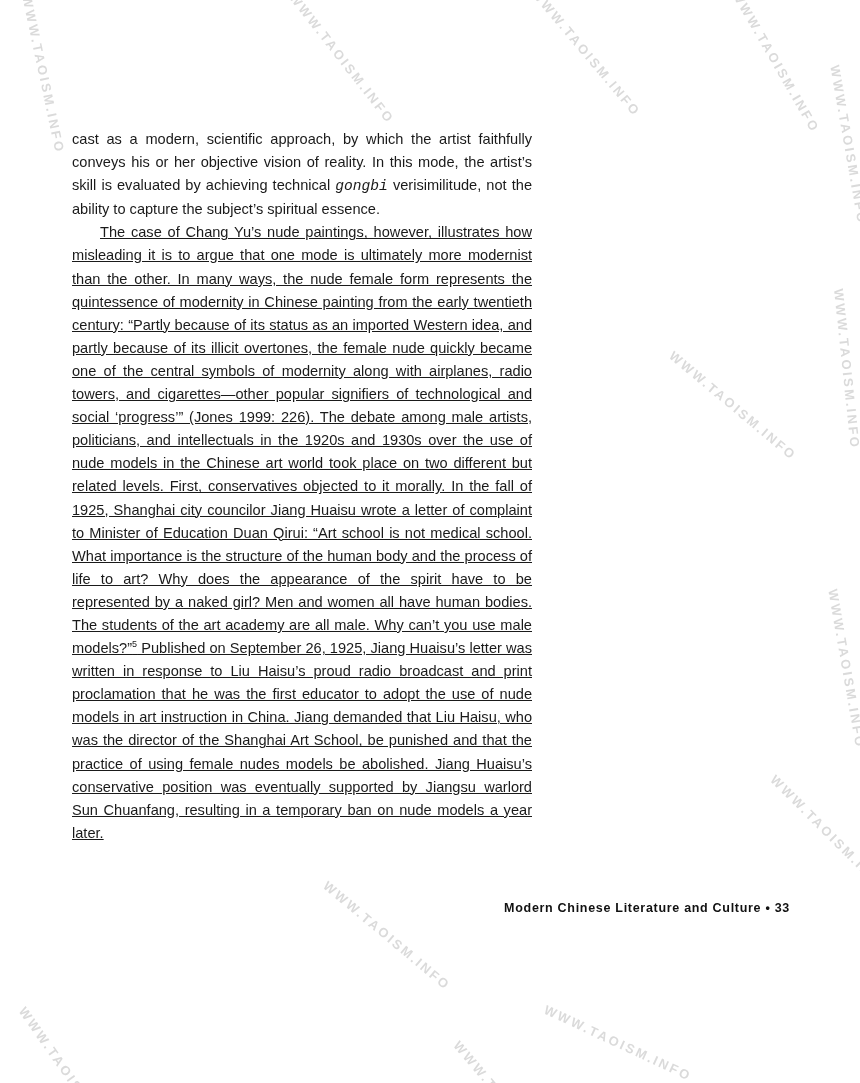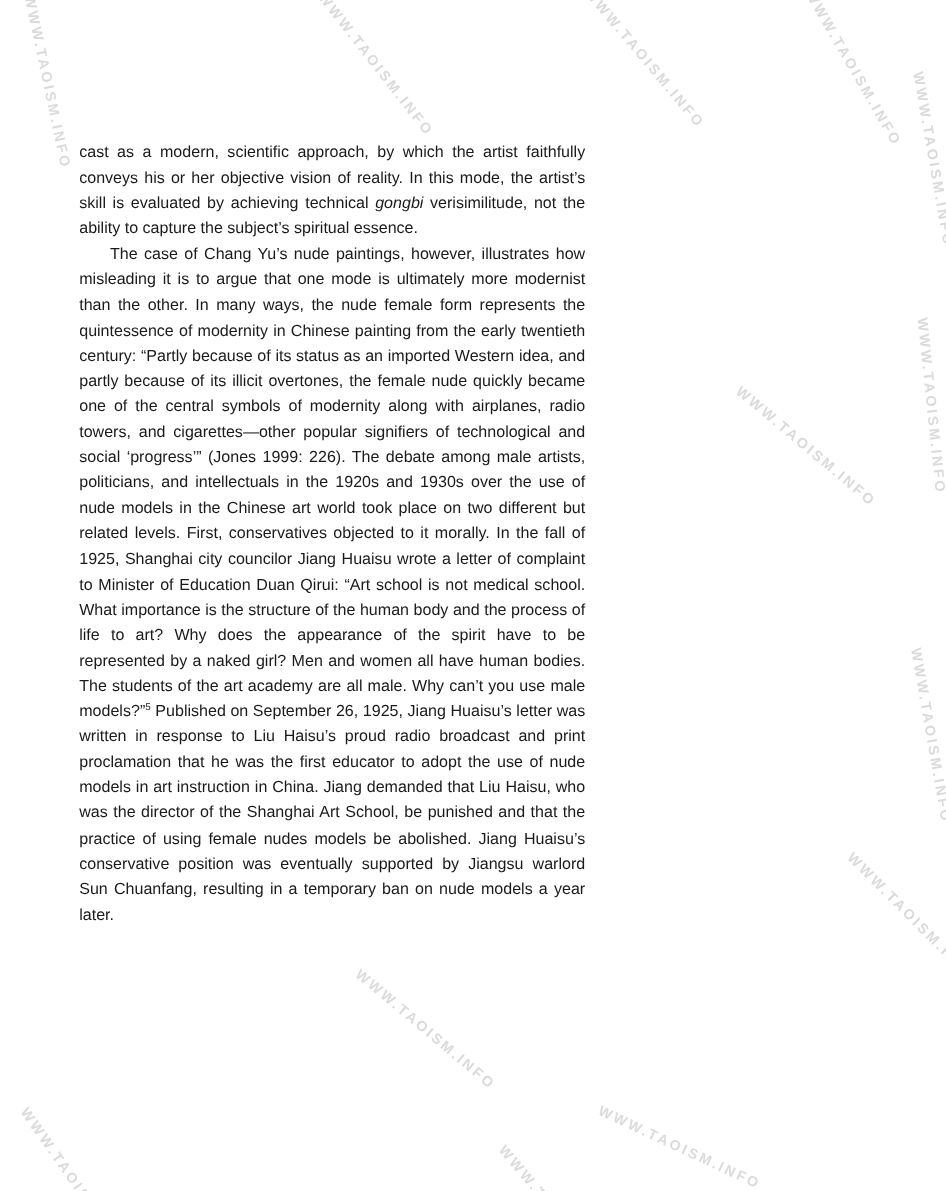--- a/index.html
+++ b/index.html
@@ -15,22 +15,22 @@
 
   
   .body-text {
     position: absolute;
     left: 72px; top: 128px; width: 460px;
     font-size: 14.6px; line-height: 23.1px;
     text-align: justify;
     color: #1a1a1a;
   }
   .body-text p { margin: 0; }
-  .body-text p.indent { text-indent: 28px; }
-  .body-text em { font-style: italic; }
+  .body-text p.indent { text-indent: 28px; text-decoration: underline; }
+  .body-text em { font-style: italic; font-family: Liberation Mono, monospace; }
   .body-text sup, .footnote sup {
     font-size: 9px; vertical-align: super; line-height: 0;
   }
 
   
   .footnote {
     position: absolute;
     left: 582px; top: 634px; width: 212px;
     font-size: 11px; font-weight: bold;
     line-height: 14.6px;
@@ -99,17 +99,18 @@
   <span class="wm" style="left:548px; top:1002px; transform:rotate(25deg);">WWW.TAOISM.INFO</span>
   <span class="wm" style="left:28px;  top:1004px; transform:rotate(55deg);">WWW.TAOISM.INFO</span>
   <span class="wm" style="left:462px; top:1038px; transform:rotate(50deg);">WWW.TAOISM.INFO</span>
 
   <div class="body-text">
       <p><span>cast as a modern, scientific approach, by which the artist faithfully conveys his or her objective vision of reality. In this mode, the artist’s skill is evaluated by achieving technical </span><em>gongbi</em><span> verisimilitude, not the ability to capture the subject’s spiritual essence.</span></p>
       <p class="indent"><span>The case of Chang Yu’s nude paintings, however, illustrates how misleading it is to argue that one mode is ultimately more modernist than the other. In many ways, the nude female form represents the quintessence of modernity in Chinese painting from the early twentieth century: “Partly because of its status as an imported Western idea, and partly because of its illicit overtones, the female nude quickly became one of the central symbols of modernity along with airplanes, radio towers, and cigarettes—other popular signifiers of technological and social ‘progress’” (Jones 1999: 226). The debate among male artists, politicians, and intellectuals in the 1920s and 1930s over the use of nude models in the Chinese art world took place on two different but related levels. First, conservatives objected to it morally. In the fall of 1925, Shanghai city councilor Jiang Huaisu wrote a letter of complaint to Minister of Education Duan Qirui: “Art school is not medical school. What importance is the structure of the human body and the process of life to art? Why does the appearance of the spirit have to be represented by a naked girl? Men and women all have human bodies. The students of the art academy are all male. Why can’t you use male models?”</span><sup>5</sup><span> Published on September 26, 1925, Jiang Huaisu’s letter was written in response to Liu Haisu’s proud radio broadcast and print proclamation that he was the first educator to adopt the use of nude models in art instruction in China. Jiang demanded that Liu Haisu, who was the director of the Shanghai Art School, be punished and that the practice of using female nudes models be abolished. Jiang Huaisu’s conservative position was eventually supported by Jiangsu warlord Sun Chuanfang, resulting in a temporary ban on nude models a year later.</span></p>
     </div>
 
 
+  <div class="running-footer">Modern Chinese Literature and Culture • 33</div>
 
   <div class="jstor">
   </div>
 
 </div>
 
 </body></html>

